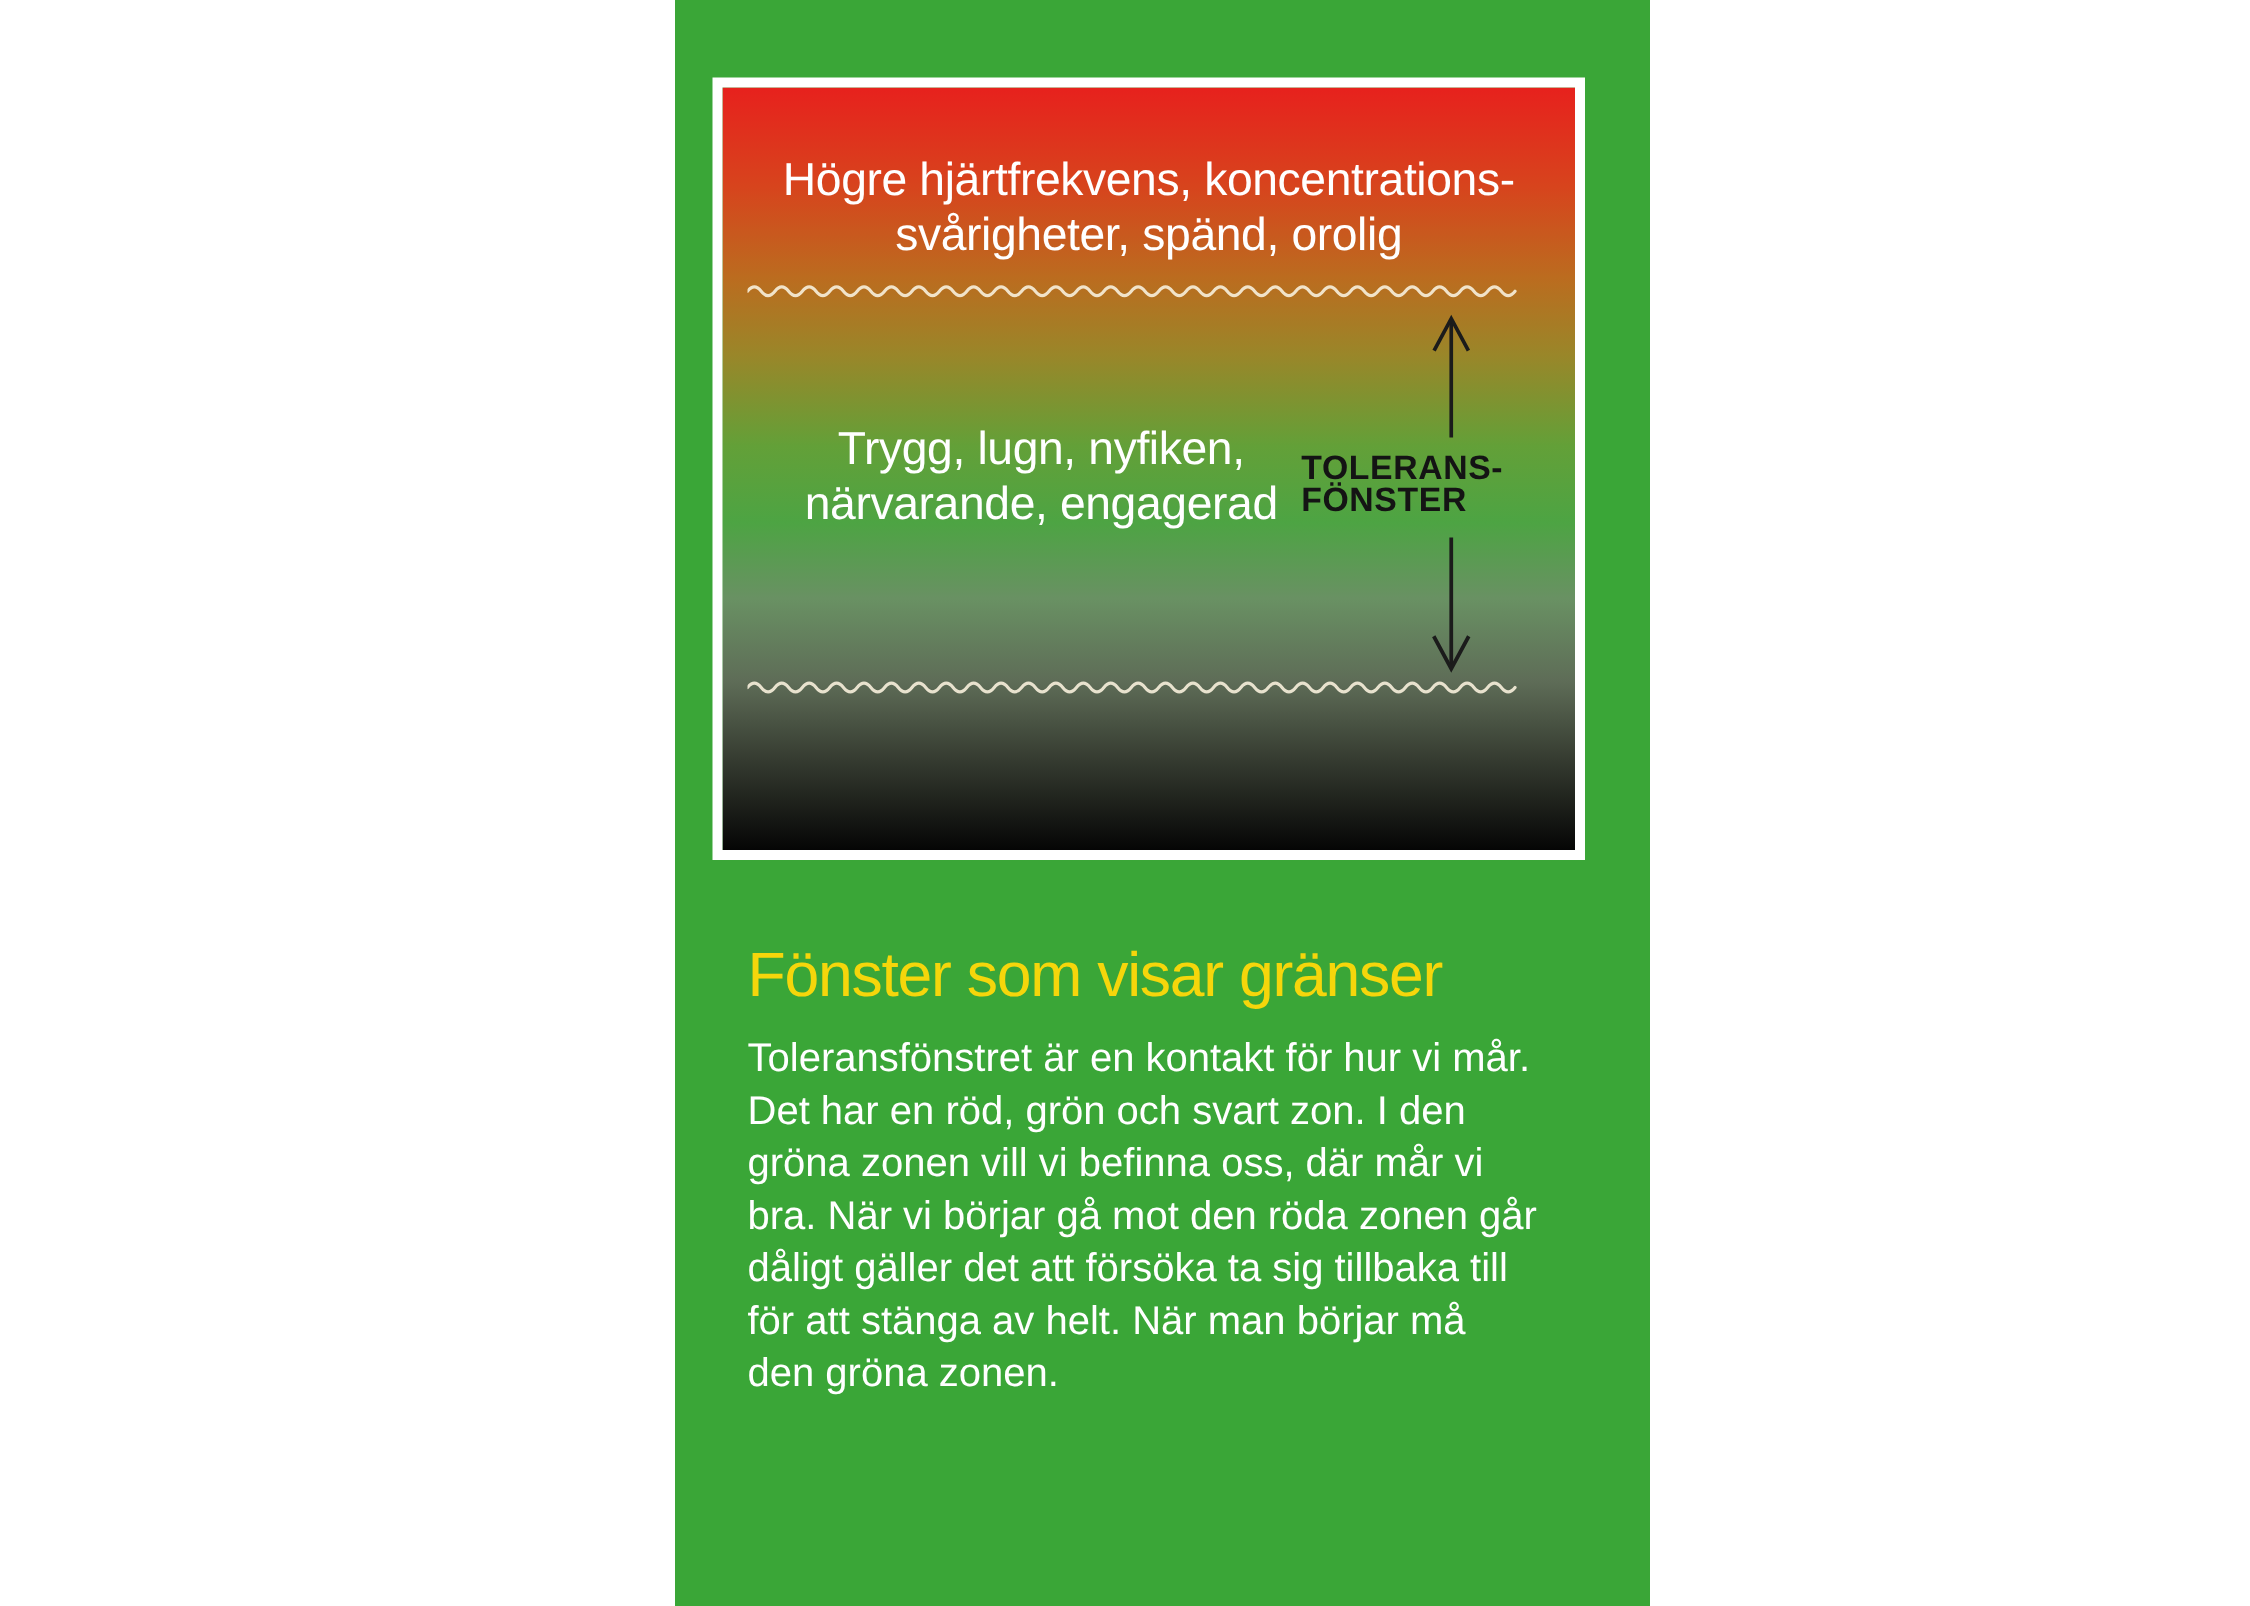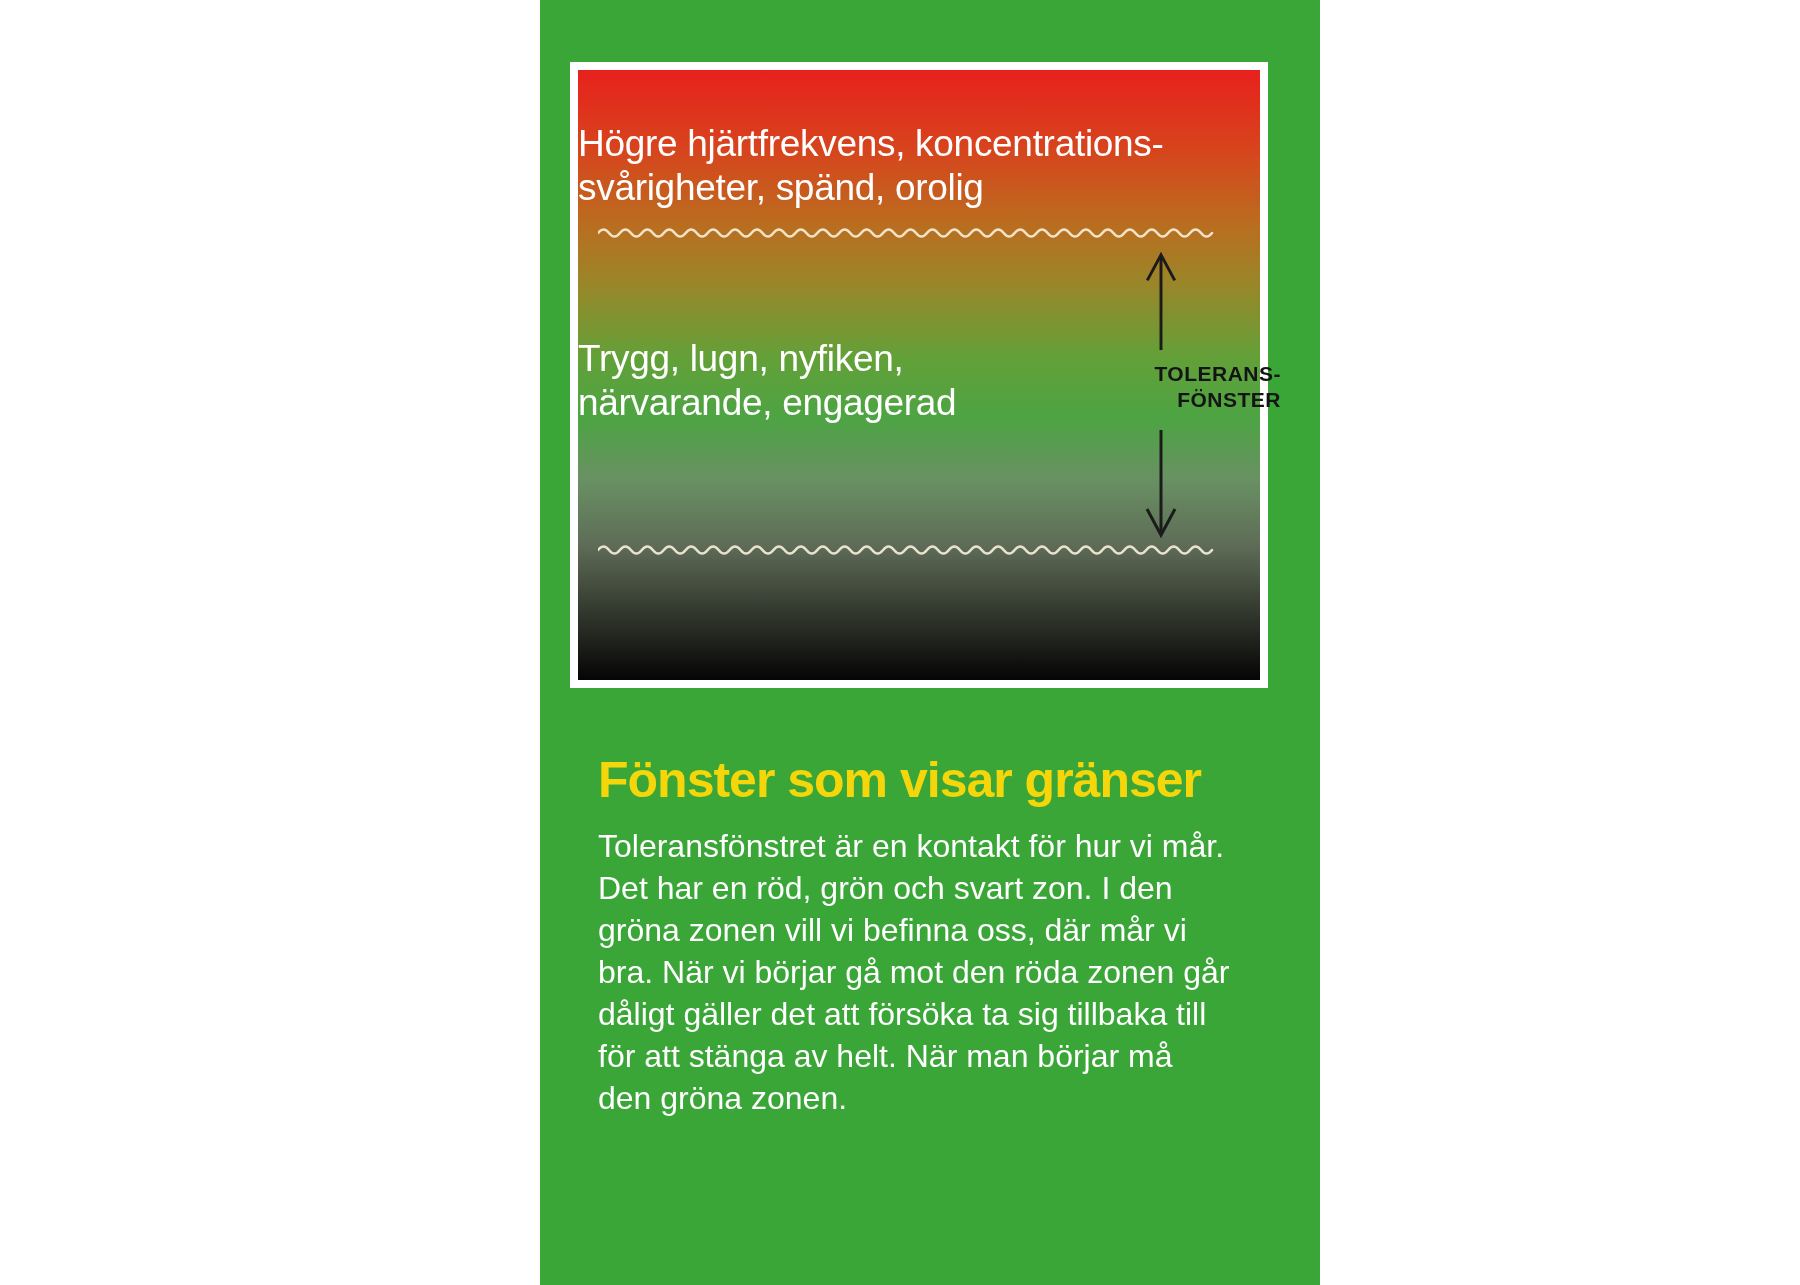--- a/index.html
+++ b/index.html
@@ -30,60 +30,60 @@
       #63a038 47%,
       #4da443 57%,
       #699163 67%,
       #5e6c57 78%,
       #363c31 88%,
       #050505 100%);
   }
   .zone-text{
     position:absolute;
     left:0;width:100%;
-    text-align:left;
+    text-align:center;
     color:#ffffff;
     font-size:37px;
     line-height:44px;
     letter-spacing:-0.3px;
   }
   .zone-text.top{top:52px;}
   .zone-text.mid{top:267px;width:510px;}
   .zone-text.bottom{top:500px;}
   .wavy{
     position:absolute;
     left:20px;width:625px;height:12px;
   }
   .wavy.w1{top:157px;}
   .wavy.w2{top:474px;}
   .arrow{position:absolute;left:555px;width:56px;}
   .arrow.up{top:180px;height:102px;}
   .arrow.down{top:358px;height:112px;}
   .window-label{
     position:absolute;
     left:463px;top:291px;width:240px;
-    text-align:right;
+    text-align:left;
     color:#141414;
-    font-size:21px;
+    font-size:27px;
     line-height:26px;
     font-weight:700;
     letter-spacing:0.5px;
   }
   
   .article{
     position:absolute;
     left:58px;top:752px;
     width:710px;
   }
   .article h1{
     margin:0;
     color:#f5d60b;
     font-size:50px;
     line-height:56px;
-    font-weight:700;
+    font-weight:400;
     letter-spacing:-1px;
     white-space:nowrap;
   }
   .article .body{
     margin-top:17px;
     color:#ffffff;
     font-size:32px;
     line-height:42px;
   }
   .article .body div{white-space:nowrap;}

